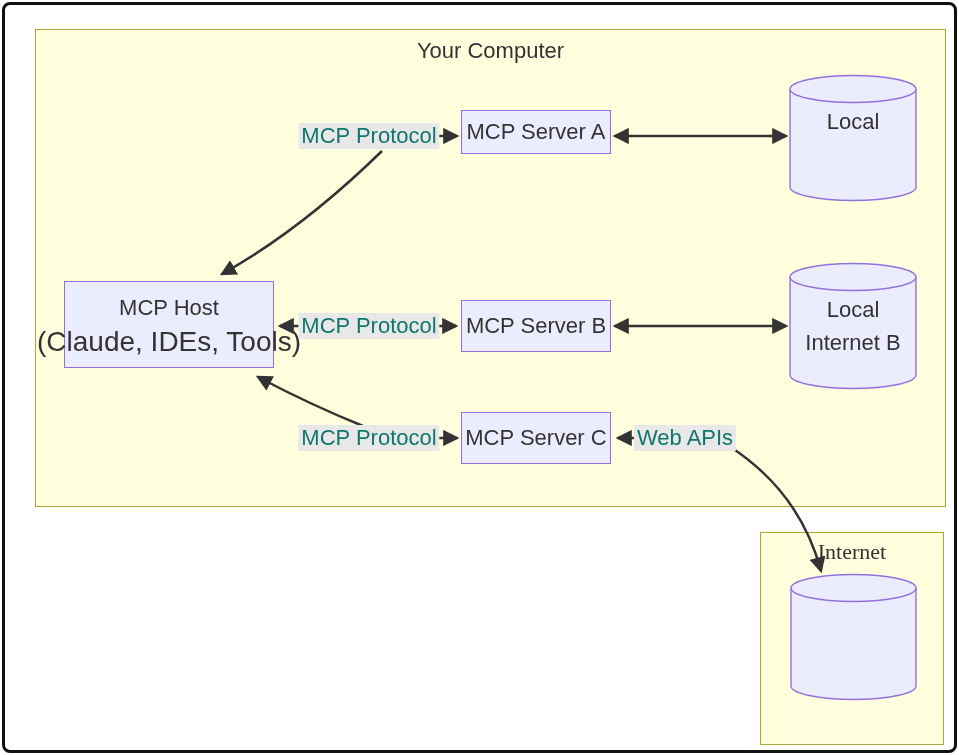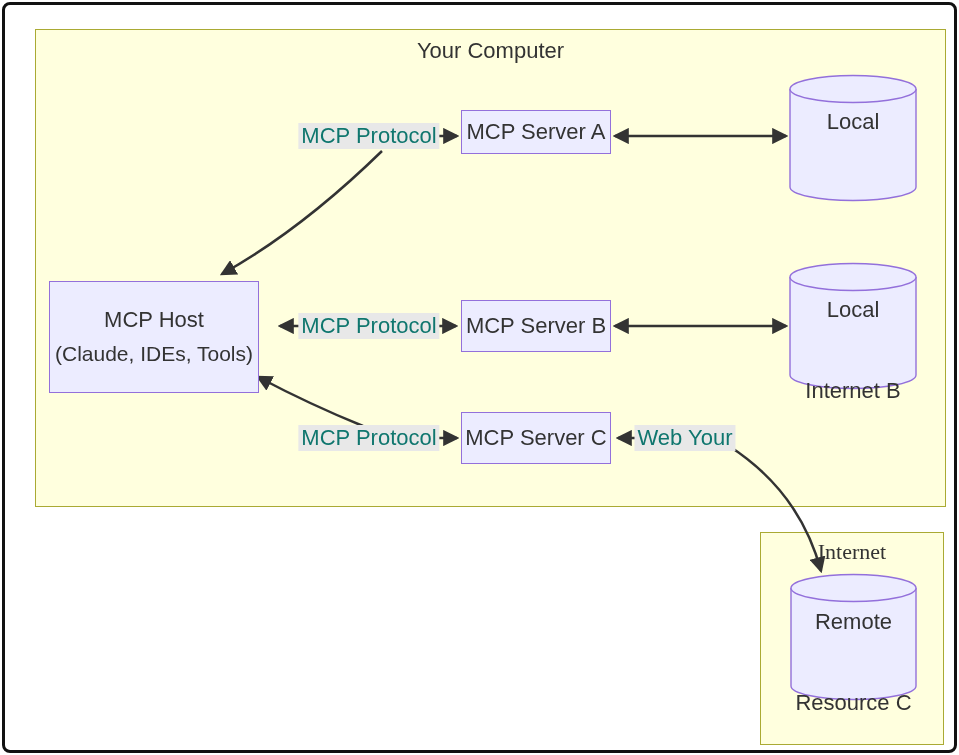--- a/index.html
+++ b/index.html
@@ -57,37 +57,36 @@
     flex-direction: column;
     align-items: center;
     justify-content: center;
     font-size: 22px;
     color: #333333;
     z-index: 4;
     white-space: nowrap;
     line-height: 34px;
   }
   .node-server-a { left: 456px; top: 105px; width: 150px; height: 44px; }
-  .node-host     { left: 44px;  top: 276px; width: 210px; height: 112px; }
-  .node-host .line2 { font-size: 21px; }
+  .node-host     { left: 59px;  top: 276px; width: 210px; height: 87px; }
+  .node-host .line2 { font-size: 28px; }
   .node-server-b { left: 456px; top: 295px; width: 150px; height: 52px; }
   .node-server-c { left: 456px; top: 407px; width: 150px; height: 52px; }
   .cyl-label {
     position: absolute;
     display: flex;
     flex-direction: column;
     align-items: center;
     justify-content: center;
     font-size: 22px;
     color: #333333;
     line-height: 33px;
     z-index: 4;
     text-align: center;
     white-space: nowrap;
-    gap: 48px;
   }
   .cyl-label-a { left: 785px; top: 100px; width: 126px; }
   .cyl-label-b { left: 785px; top: 288px; width: 126px; }
   .cyl-label-c { left: 786px; top: 600px; width: 125px; }
   .edge-label {
     position: absolute;
     transform: translate(-50%, -50%);
     background: #e8e8e8;
     color: #0f766e;
     font-size: 22px;
@@ -163,24 +162,20 @@
       <span>MCP Server B</span>
     </div>
 
     <div class="cyl-label cyl-label-a">
       <span>Local</span>
     </div>
     <div class="cyl-label cyl-label-b">
       <span>Local</span>
       <span>Internet B</span>
     </div>
-    <div class="cyl-label cyl-label-c">
-      <span>Remote</span>
-      <span>Resource C</span>
-    </div>
 
     <div class="edge-label el-protocol-a">MCP Protocol</div>
     <div class="edge-label el-protocol-b">MCP Protocol</div>
     <div class="edge-label el-protocol-c">MCP Protocol</div>
-    <div class="edge-label el-web-apis">Web Your</div>
+    <div class="edge-label el-web-apis">Web APIs</div>
 
   </div>
 </div>
 
 </body></html>

